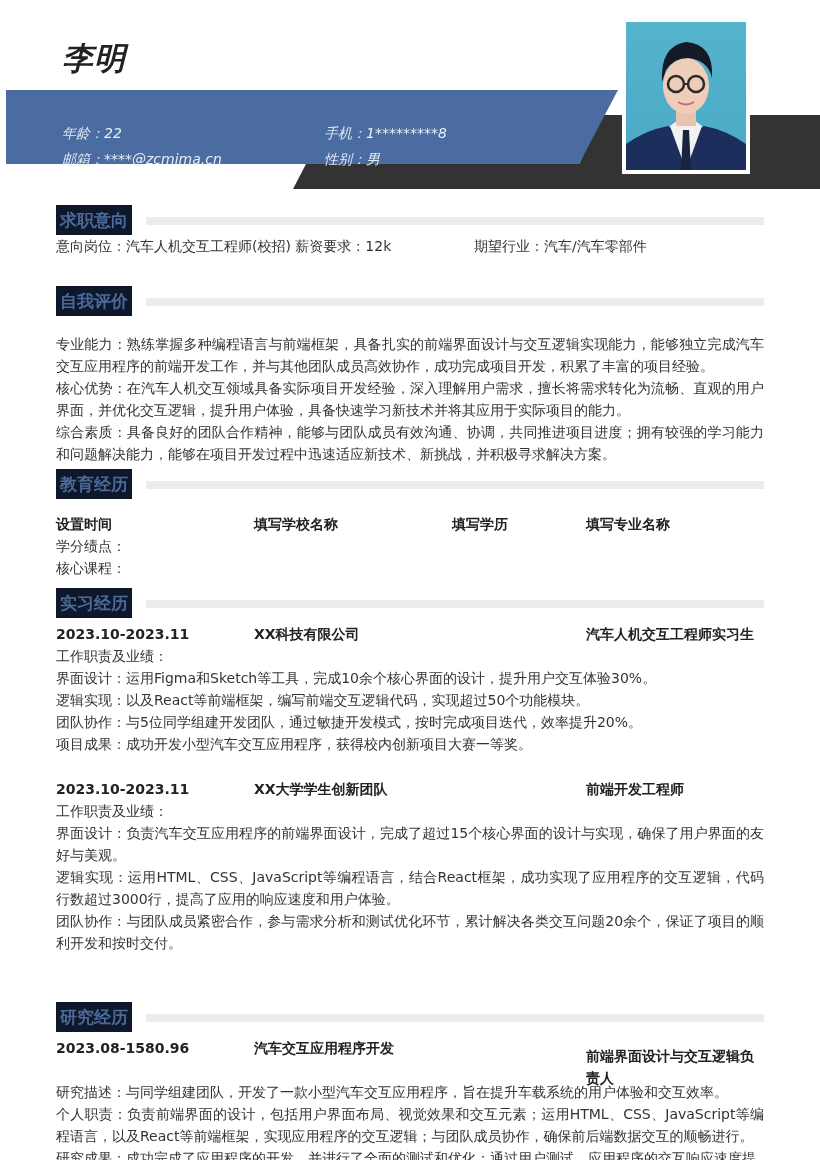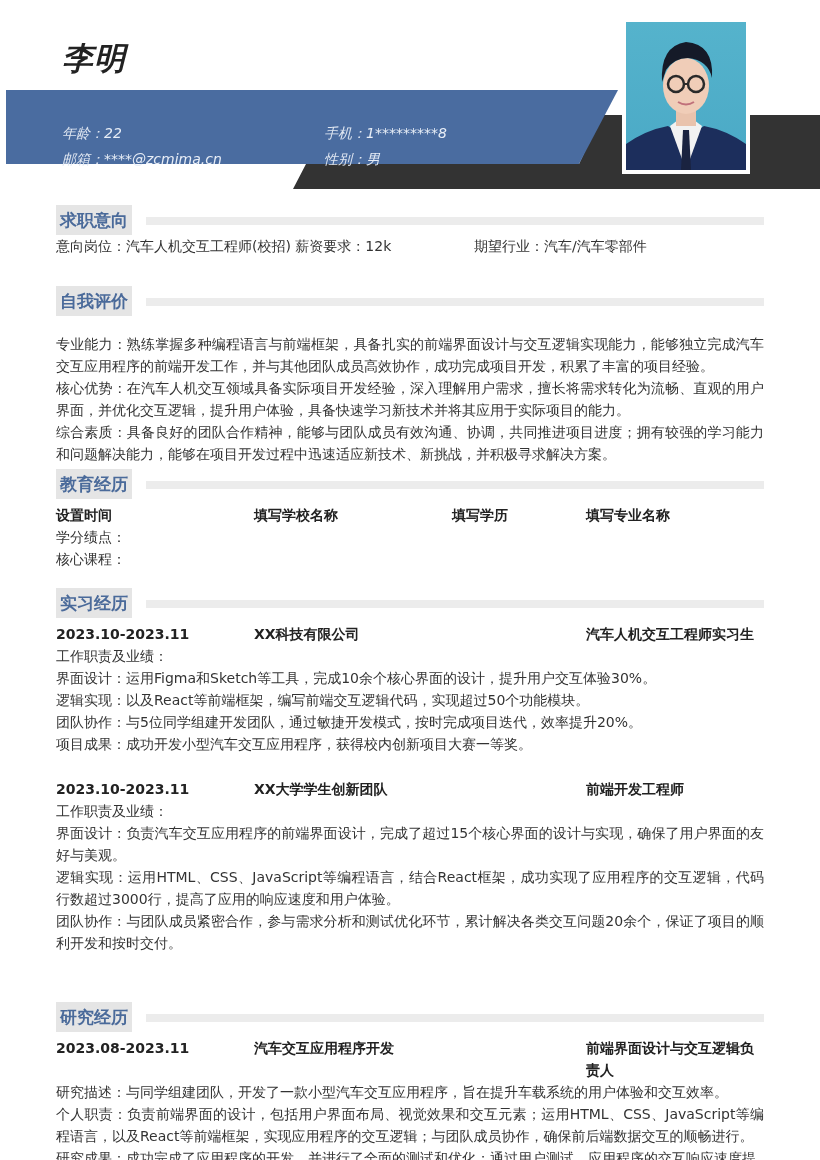--- a/index.html
+++ b/index.html
@@ -36,21 +36,21 @@
     width: 100%; height: 100%; position: relative; overflow: hidden;
     background: linear-gradient(180deg, #55b3cc 0%, #4aa9c6 100%);
   }
   .section { position: absolute; left: 56px; width: 708px; }
   .sec-head { position: relative; height: 30px; }
   .sec-bar {
     position: absolute; left: 90px; right: 0; top: 12px; height: 8px; background: #ececec;
   }
   .sec-title {
     position: absolute; left: 0; top: 0; padding: 0 4px;
-    background: #e5e5e5;
+    background: #0f172a;
     font-size: 17px; font-weight: bold; color: #4a6a9a; line-height: 30px;
   }
   .line { font-size: 14px; line-height: 22px; color: #333333; }
   .row { position: relative; height: 22px; font-size: 14px; line-height: 22px; }
   .row .c { position: absolute; top: 0; font-weight: bold; color: #222222; }
   .para { font-size: 14px; line-height: 22px; color: #333333; text-align: justify; }
 </style>
 </head>
 <body>
 
@@ -119,21 +119,21 @@
     <div class="para">核心优势：在汽车人机交互领域具备实际项目开发经验，深入理解用户需求，擅长将需求转化为流畅、直观的用户界面，并优化交互逻辑，提升用户体验，具备快速学习新技术并将其应用于实际项目的能力。</div>
     <div class="para">综合素质：具备良好的团队合作精神，能够与团队成员有效沟通、协调，共同推进项目进度；拥有较强的学习能力和问题解决能力，能够在项目开发过程中迅速适应新技术、新挑战，并积极寻求解决方案。</div>
   </div>
 </div>
 
 <div class="section" style="top:469px;">
   <div class="sec-head">
     <div class="sec-bar"></div>
     <div class="sec-title">教育经历</div>
   </div>
-  <div class="row" style="margin-top:5px;">
+  <div class="row" style="margin-top:14px;">
     <span class="c" style="left:0;">设置时间</span>
     <span class="c" style="left:198px;">填写学校名称</span>
     <span class="c" style="left:396px;">填写学历</span>
     <span class="c" style="left:530px;">填写专业名称</span>
   </div>
   <div class="line">学分绩点：</div>
   <div class="line">核心课程：</div>
 </div>
 
 <div class="section" style="top:588px;">
@@ -164,20 +164,20 @@
   <div class="para">逻辑实现：运用HTML、CSS、JavaScript等编程语言，结合React框架，成功实现了应用程序的交互逻辑，代码行数超过3000行，提高了应用的响应速度和用户体验。</div>
   <div class="para">团队协作：与团队成员紧密合作，参与需求分析和测试优化环节，累计解决各类交互问题20余个，保证了项目的顺利开发和按时交付。</div>
 </div>
 
 <div class="section" style="top:1002px;">
   <div class="sec-head">
     <div class="sec-bar"></div>
     <div class="sec-title">研究经历</div>
   </div>
   <div style="position:relative; height:44px; margin-top:5px; font-size:14px; line-height:22px;">
-    <span class="c" style="position:absolute; left:0; top:0; font-weight:bold; color:#222;">2023.08-2023.11</span>
+    <span class="c" style="position:absolute; left:0; top:0; font-weight:bold; color:#222;">2023.08-1580.96</span>
     <span class="c" style="position:absolute; left:198px; top:0; font-weight:bold; color:#222;">汽车交互应用程序开发</span>
-    <span class="c" style="position:absolute; left:530px; top:0; width:178px; font-weight:bold; color:#222;">前端界面设计与交互逻辑负责人</span>
+    <span class="c" style="position:absolute; left:530px; top:8px; width:178px; font-weight:bold; color:#222;">前端界面设计与交互逻辑负责人</span>
   </div>
   <div class="para">研究描述：与同学组建团队，开发了一款小型汽车交互应用程序，旨在提升车载系统的用户体验和交互效率。</div>
   <div class="para">个人职责：负责前端界面的设计，包括用户界面布局、视觉效果和交互元素；运用HTML、CSS、JavaScript等编程语言，以及React等前端框架，实现应用程序的交互逻辑；与团队成员协作，确保前后端数据交互的顺畅进行。</div>
   <div class="para">研究成果：成功完成了应用程序的开发，并进行了全面的测试和优化；通过用户测试，应用程序的交互响应速度提</div>
 </div>
 
 </body></html>

